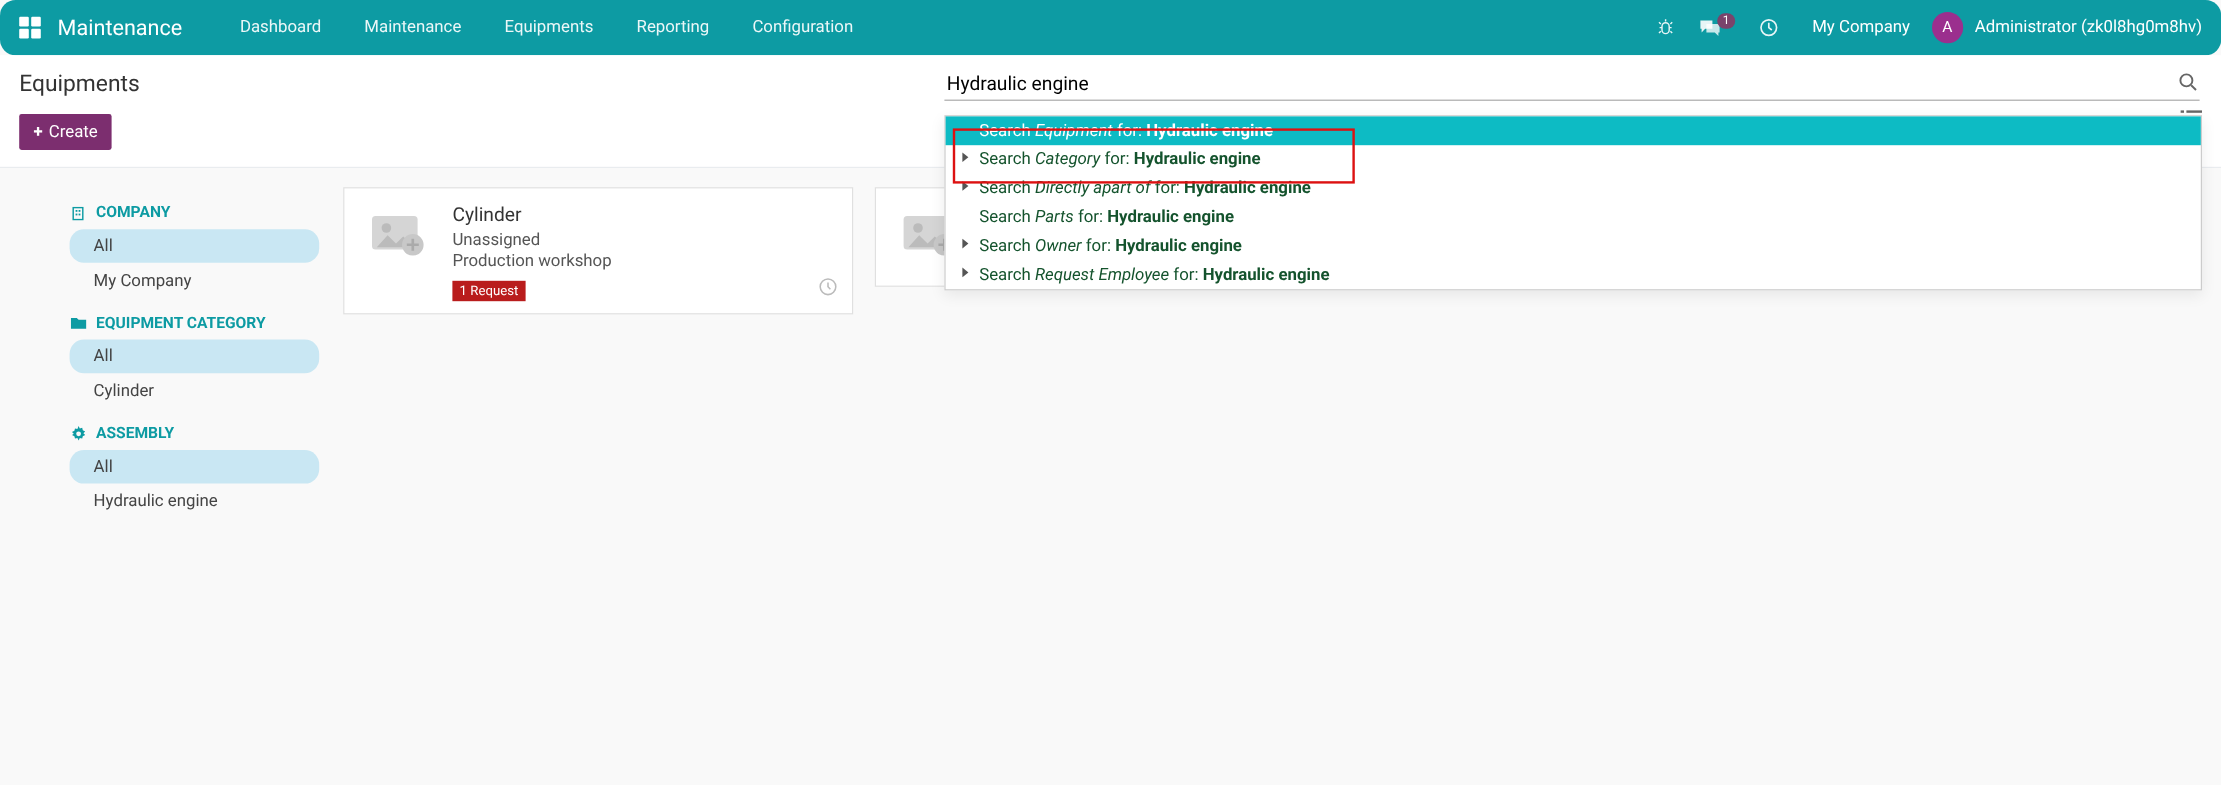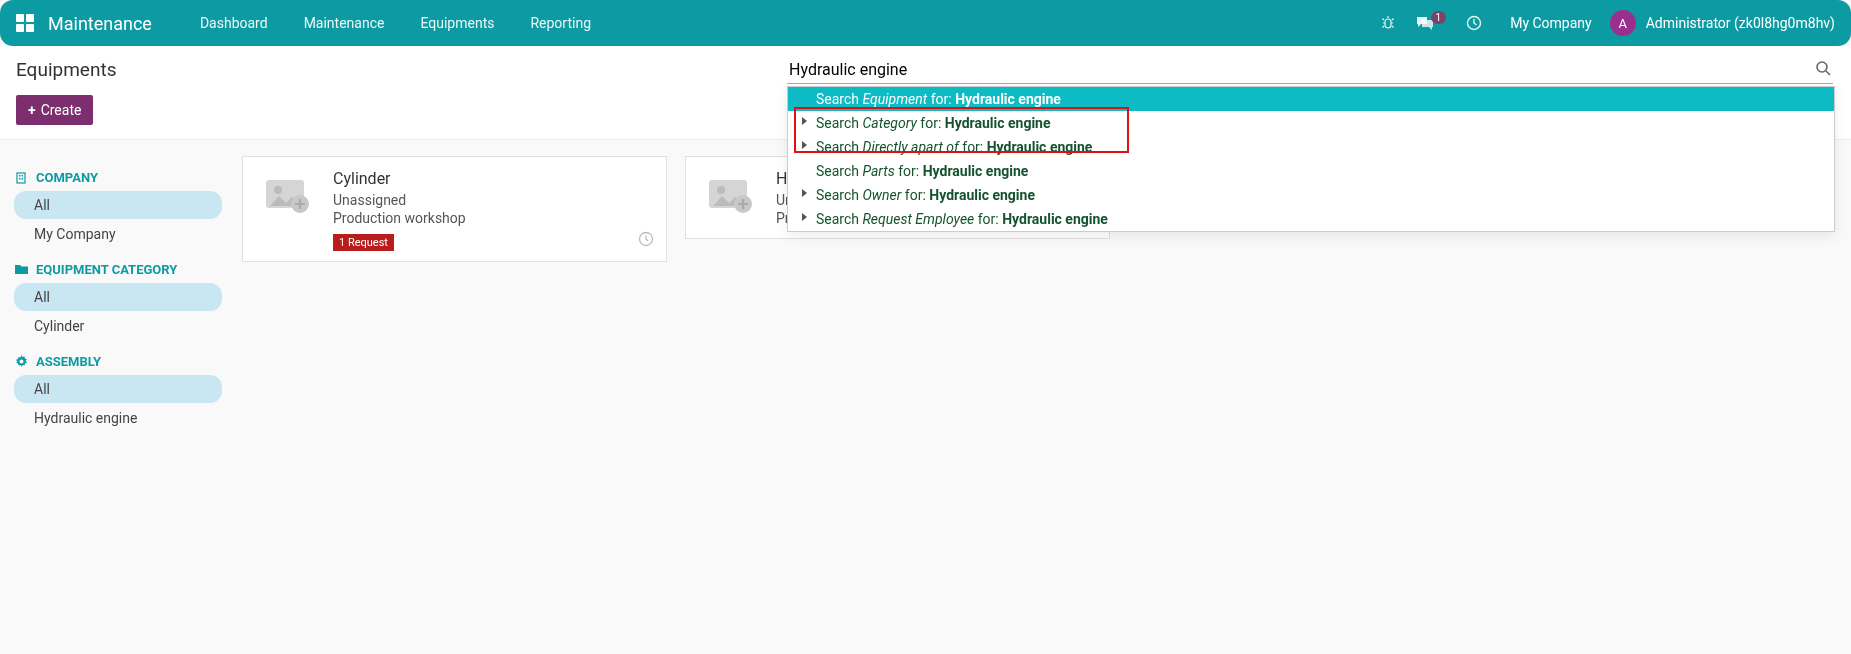--- a/index.html
+++ b/index.html
@@ -19,29 +19,29 @@
 
 .subheader { background: #fff; padding: 12px 16px 14px; border-bottom: 1px solid #e9ecef; position: relative; }
 .subheader .title { font-size: 19px; color: #333; margin-bottom: 14px; }
 .subheader .create-btn { background: #7c2e6f; color: #fff; border: none; padding: 7px 12px; font-size: 14px; cursor: pointer; display: inline-flex; align-items: center; border-radius: 2px; }
 .subheader .create-btn .plus { margin-right: 5px; font-weight: bold; }
 
 .search-area { position: absolute; top: 10px; left: 787px; right: 18px; }
 .search-input { width: 100%; border: none; border-bottom: 1px solid #aaa; font-size: 16px; padding: 4px 28px 4px 2px; outline: none; background: transparent; }
 .search-icon { position: absolute; right: 2px; top: 4px; color: #666; cursor: pointer; }
 .view-switcher { position: absolute; right: -2px; top: 34px; color: #666; cursor: pointer; font-size: 16px; }
-.search-dropdown { position: absolute; top: 30px; left: 0; right: -2px; background: #fff; border: 1px solid #ccc; box-shadow: 0 4px 12px rgba(0,0,0,0.08); z-index: 50; }
+.search-dropdown { position: absolute; top: 40px; left: 0; right: -2px; background: #fff; border: 1px solid #ccc; box-shadow: 0 4px 12px rgba(0,0,0,0.08); z-index: 50; }
 .search-dropdown .opt { padding: 2px 10px 2px 28px; font-size: 14px; color: #14532d; cursor: pointer; position: relative; line-height: 20px; }
 .search-dropdown .opt.selected { background: #0dbbc4; color: #fff; }
 .search-dropdown .opt .chev { position: absolute; left: 14px; top: 6px; width: 0; height: 0; border-top: 4px solid transparent; border-bottom: 4px solid transparent; border-left: 5px solid #555; }
 .search-dropdown .opt em { font-style: italic; }
 .search-dropdown .opt strong { font-weight: 700; }
 .redbox { position: absolute; border: 2px solid #d11; pointer-events: none; z-index: 60; }
 
-.content { display: flex; }
+.content { display: flex; padding-left: 44px; }
 .sidebar { width: 230px; padding: 16px 8px 16px 14px; }
 .sidebar .section-h { display: flex; align-items: center; font-size: 13px; font-weight: 700; color: #0d9ba3; margin: 14px 0 6px; cursor: pointer; }
 .sidebar .section-h .sec-icon { width: 14px; margin-right: 8px; display: flex; justify-content: center; }
 .sidebar .item { padding: 6px 10px 6px 20px; font-size: 14px; color: #444; cursor: pointer; border-radius: 12px; margin: 1px 0; }
 .sidebar .item.active { background: #c9e7f3; }
 
 .kanban-area { flex: 1; padding: 16px 12px; display: flex; gap: 18px; align-items: flex-start; }
 .card { background: #fff; border: 1px solid #e0e0e0; width: 425px; padding: 12px 14px 10px; display: flex; gap: 14px; position: relative; }
 .card .thumb { width: 62px; height: 50px; display: flex; align-items: center; justify-content: center; color: #bbb; position: relative; }
 .card .thumb svg { width: 48px; height: 40px; }
@@ -59,20 +59,21 @@
       <span></span>
       <span></span>
       <span></span>
     </div>
   <div class="brand">Maintenance</div>
   <div id="nav-items" style="display: flex;">
       <div class="nav-item">Dashboard</div>
       <div class="nav-item">Maintenance</div>
       <div class="nav-item">Equipments</div>
       <div class="nav-item">Reporting</div>
+      <div class="nav-item">Configuration</div>
     </div>
   <div class="spacer"></div>
   <div class="right-icon">
     <svg width="16" height="16" viewBox="0 0 16 16" fill="currentColor">
         <path d="M8 4a3 3 0 0 1 3 3v3a3 3 0 1 1-6 0V7a3 3 0 0 1 3-3zm-5 4h2M11 8h2M4 11l-1.5 1.5M12 11l1.5 1.5M4 5L2.5 3.5M12 5l1.5-1.5M8 1v2" stroke="currentColor" stroke-width="1.2" fill="none"></path>
       </svg>
   </div>
   <div class="right-icon">
     <svg width="18" height="16" viewBox="0 0 18 16" fill="currentColor">
         <path d="M1 2h10v7H5l-3 3V9H1z"></path>

